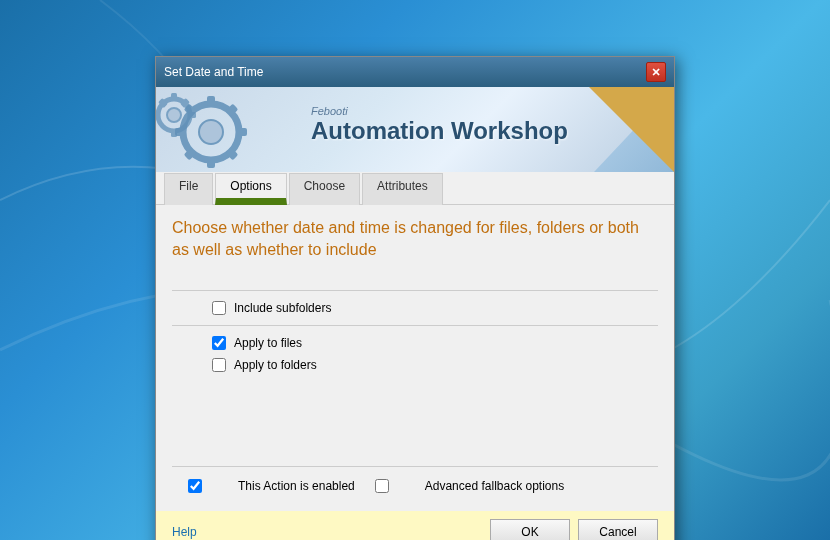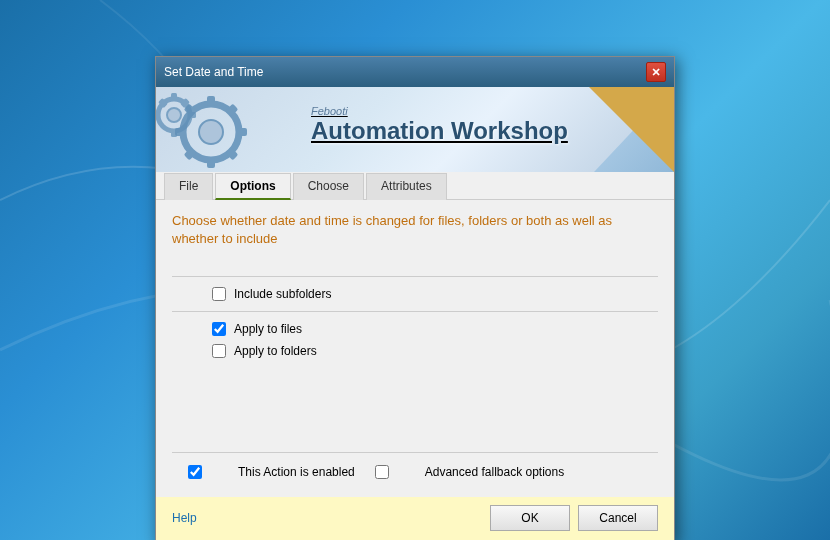--- a/index.html
+++ b/index.html
@@ -110,36 +110,36 @@
       cursor: pointer;
       font-size: 12px;
       color: #333;
       margin-right: 2px;
       position: relative;
       top: 1px;
     }
 
     .tab.active {
       background: #f0f0f0;
-      border-bottom: 2px solid #4d7c0f;
-      font-weight: bold;
+      border-bottom: 7px solid #4d7c0f;
+      font-weight: normal;
       color: #000;
       z-index: 1;
     }
 
     
     .content {
       background: #f0f0f0;
       padding: 12px 16px;
       min-height: 280px;
     }
 
     .description-text {
       color: #c07010;
-      font-size: 13px;
+      font-size: 16px;
       margin-bottom: 28px;
       line-height: 1.4;
     }
 
     .section-separator {
       border: none;
       border-top: 1px solid #ccc;
       margin: 10px 0;
     }
 
@@ -265,21 +265,21 @@
         <rect x="14" y="-3" width="8" height="6" rx="1.5" fill="#6090b8"></rect>
         <rect x="-22" y="-3" width="8" height="6" rx="1.5" fill="#6090b8"></rect>
         <rect x="8" y="-16" width="6" height="8" rx="1.5" fill="#6090b8" transform="rotate(45 11 -12)"></rect>
         <rect x="-14" y="-16" width="6" height="8" rx="1.5" fill="#6090b8" transform="rotate(-45 -11 -12)"></rect>
       </g>
     </svg>
 
     <div class="banner-blue-fold"></div>
     <div class="banner-triangle"></div>
 
-    <div style="position:absolute; left:155px; top:18px;text-decoration:underline;">
+    <div style="position:absolute; left:155px; top:18px;">
       <div style="font-size:11px; color:#5a7a9a; font-style:italic;">Febooti</div>
       <div style="font-size:24px; font-weight:bold; color:#2a5070; text-shadow: 1px 1px 2px rgba(255,255,255,0.7);">Automation Workshop</div>
     </div>
   </div>
 
   <div class="tabs-area">
     <div class="tab">File</div>
     <div class="tab active">Options</div>
     <div class="tab">Choose</div>
     <div class="tab">Attributes</div>

